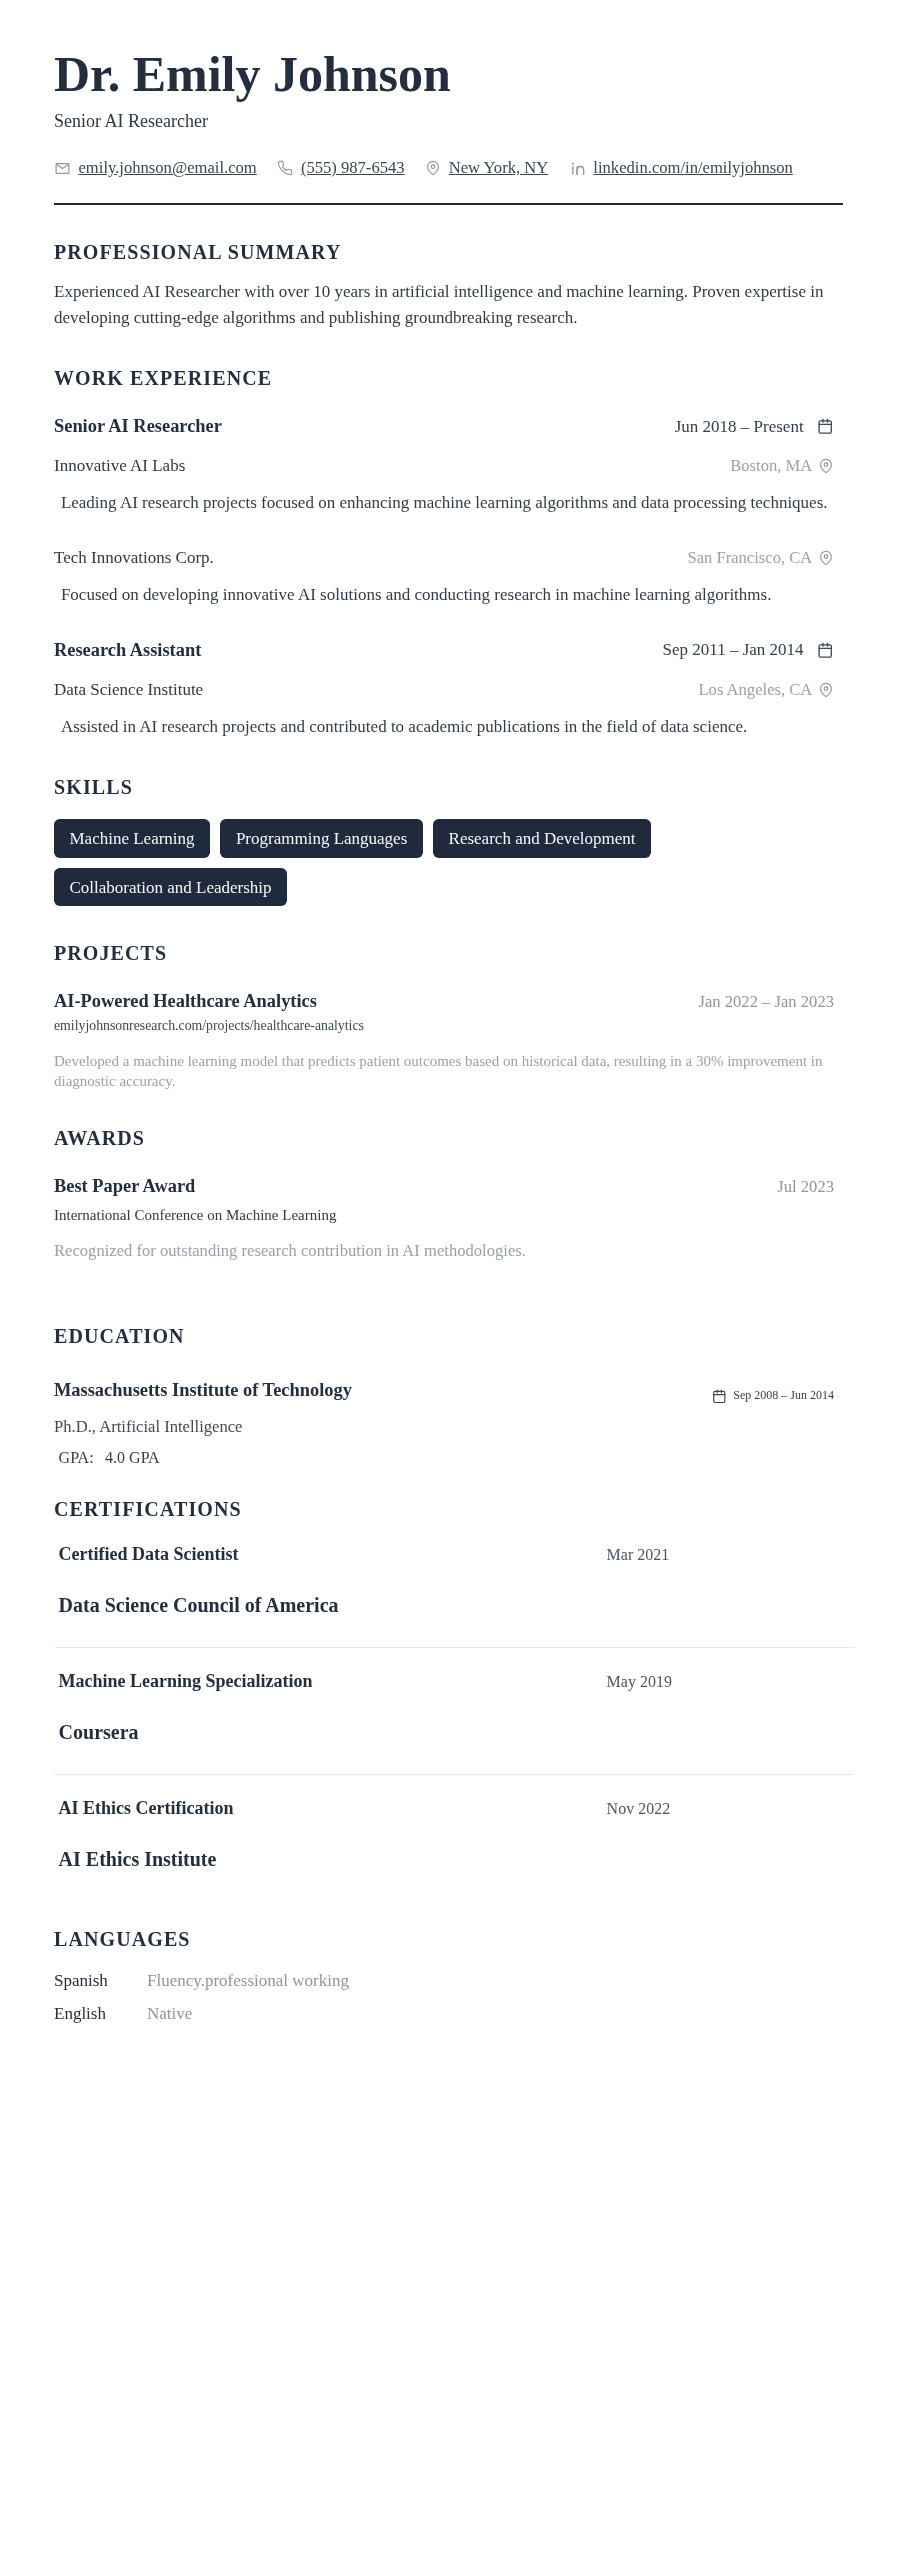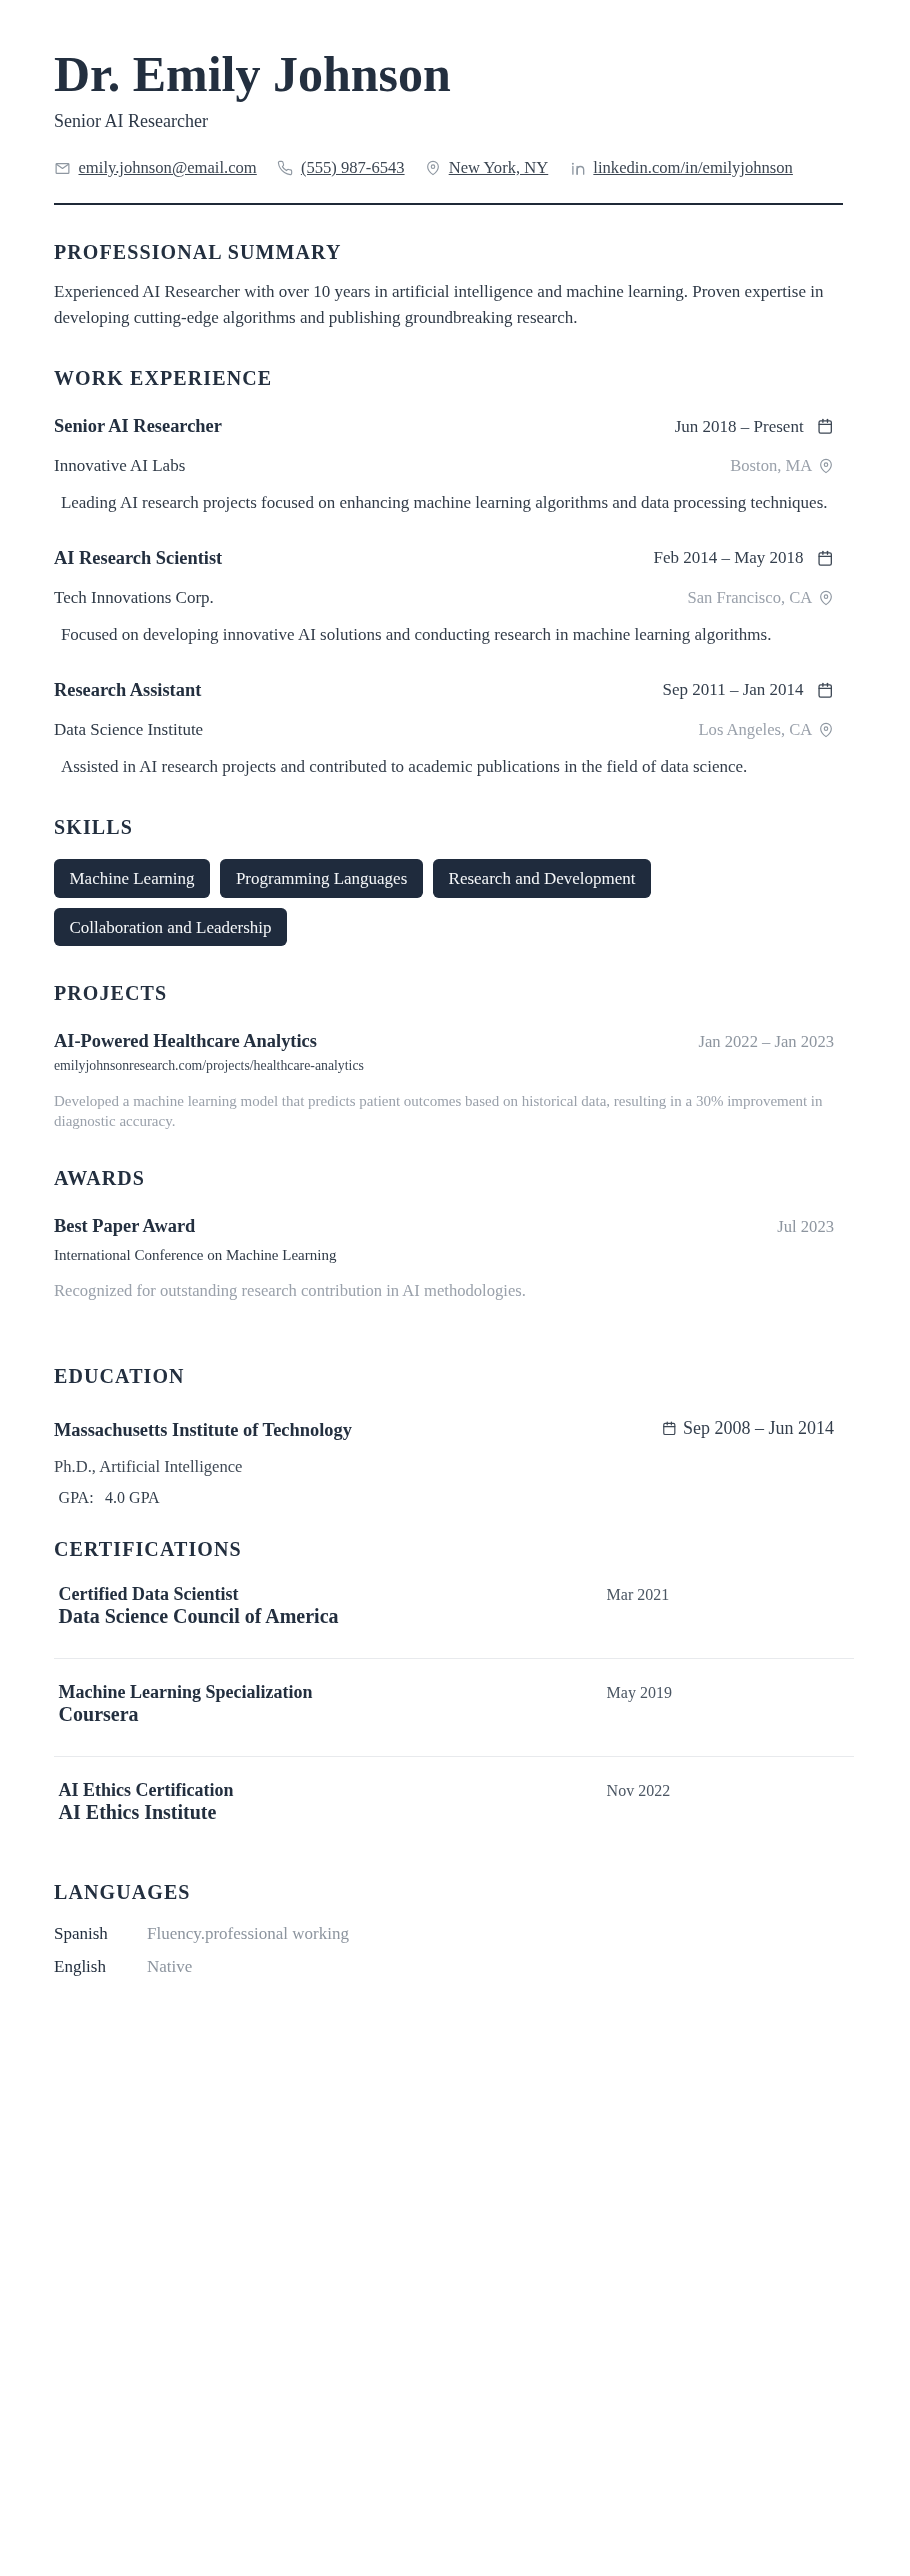--- a/index.html
+++ b/index.html
@@ -55,28 +55,28 @@
   
   .award { margin-top:26px; }
   .award-name { font-size:18.4px; font-weight:700; color:#232f3f; }
   .award-org { margin-top:9.2px; font-size:15px; color:#2f3a47; }
   .award-desc { margin-top:17px; font-size:16.6px; color:#9aa1ab; }
 
   
   .edu { margin-top:26px; }
   .edu-top { display:flex; justify-content:space-between; align-items:flex-start; }
   .edu-school { font-size:18.4px; font-weight:700; color:#232f3f; max-width:333px; line-height:32px; }
-  .edu-dates { display:flex; align-items:center; gap:5.7px; font-size:18px; color:#333e4c; margin-top:4px; }
+  .edu-dates { display:flex; align-items:center; gap:5.7px; font-size:12px; color:#333e4c; margin-top:14px; }
   .edu-dates .icon { color:#3d4754; }
   .edu-degree { margin-top:11.5px; font-size:16.6px; color:#3f4955; }
   .edu-gpa { margin-top:11.5px; padding-left:4.6px; display:flex; gap:11.5px; font-size:16px; color:#323d4a; }
 
   
   .section-certs { margin-top:31px; }
-  .cert { padding-left:4.6px; margin-top:23px; display:grid; grid-template-columns:548px 1fr; row-gap:0; align-items:baseline; }
+  .cert { padding-left:4.6px; margin-top:23px; display:grid; grid-template-columns:548px 1fr; row-gap:29px; align-items:baseline; }
   .cert-name { font-size:18px; font-weight:700; color:#232f3f; grid-column:1; }
   .cert-date { font-size:16px; color:#4b5663; grid-column:2; }
   .cert-org { font-size:20px; font-weight:700; color:#232f3f; grid-column:1 / span 2; }
   .cert-divider { border:none; border-top:1.1px solid #e8eaed; margin:30px 0 0 0; width:800px; }
 
   
   .section-languages { margin-top:57px; }
   .lang-rows { margin-top:20.6px; }
   .lang-row { display:flex; margin-top:12.6px; font-size:17px; }
   .lang-row:first-child { margin-top:0; }
@@ -167,34 +167,20 @@
                 <path d="M20 10c0 6-8 12-8 12S4 16 4 10a8 8 0 0 1 16 0z"></path>
                 <circle cx="12" cy="10" r="2.6"></circle>
               </svg>
           </span>
         </div>
       </div>
       <div class="job-desc">Leading AI research projects focused on enhancing machine learning algorithms and data processing techniques.</div>
     </div>
 
     <div class="job">
-      <div class="row-split">
-        <div class="job-title">AI Research Scientist</div>
-        <div class="job-dates">
-          <span>Feb 2014 – May 2018</span>
-          <span class="icon">
-            <svg width="18.4" height="18.4" viewBox="0 0 24 24" fill="none" stroke="currentColor" stroke-width="1.7" stroke-linecap="round" stroke-linejoin="round">
-                <rect x="4" y="5" width="16" height="16" rx="2"></rect>
-                <line x1="9" y1="3" x2="9" y2="7"></line>
-                <line x1="15" y1="3" x2="15" y2="7"></line>
-                <line x1="4" y1="9.5" x2="20" y2="9.5"></line>
-              </svg>
-          </span>
-        </div>
-      </div>
       <div class="company-row">
         <div class="company">Tech Innovations Corp.</div>
         <div class="location">
           <span>San Francisco, CA</span>
           <span class="icon">
             <svg width="16" height="16" viewBox="0 0 24 24" fill="none" stroke="currentColor" stroke-width="1.7" stroke-linecap="round" stroke-linejoin="round">
                 <path d="M20 10c0 6-8 12-8 12S4 16 4 10a8 8 0 0 1 16 0z"></path>
                 <circle cx="12" cy="10" r="2.6"></circle>
               </svg>
           </span>

